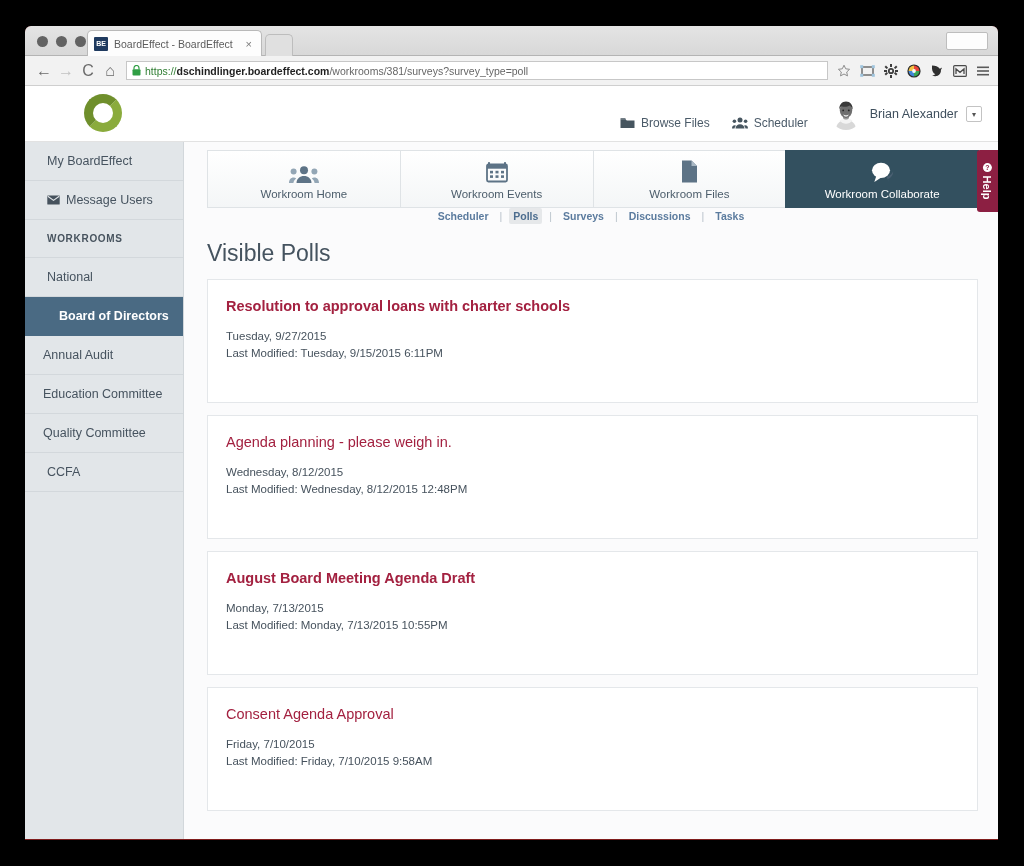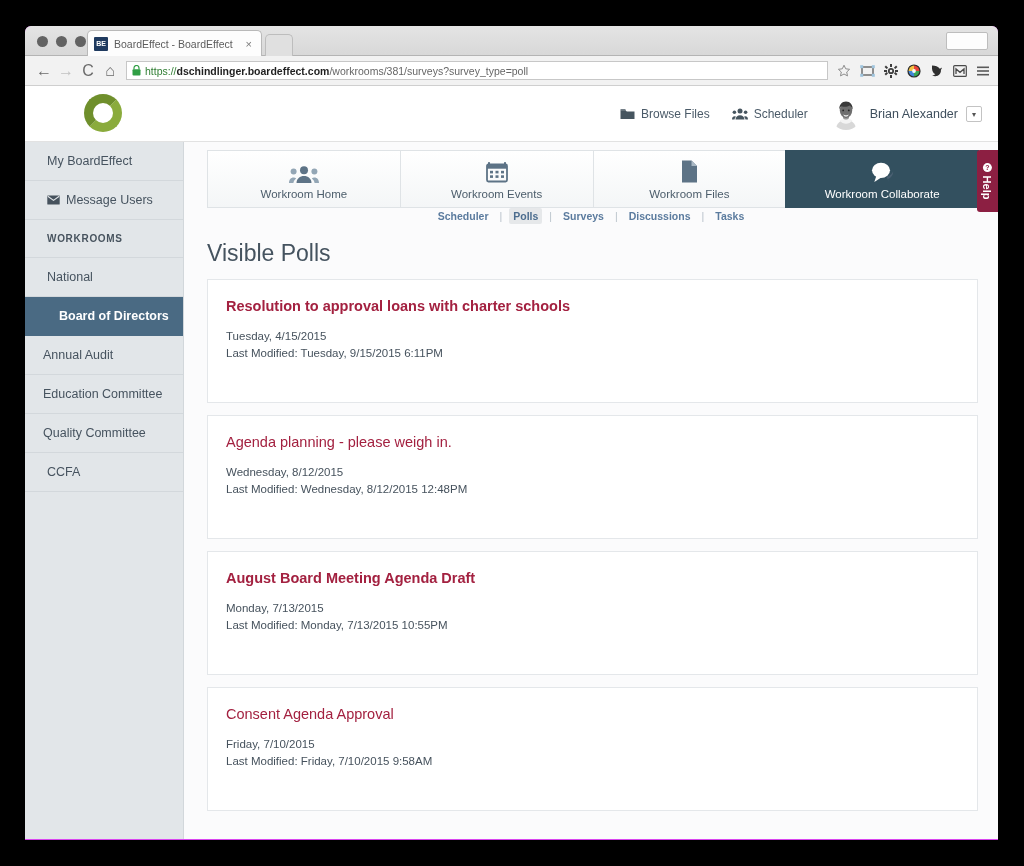--- a/index.html
+++ b/index.html
@@ -12,21 +12,21 @@
     overflow: hidden;
   }
 
   
   #browser-window {
     position: absolute;
     left: 25px;
     top: 26px;
     width: 973px;
     height: 814px;
-    background: #d946ef;
+    background: #7f1d1d;
     border-radius: 6px 6px 0 0;
     overflow: hidden;
     box-shadow: 0 2px 10px rgba(0,0,0,0.35);
   }
 
   
   #tab-strip {
     position: relative;
     height: 30px;
     background: linear-gradient(#e4e4e4, #d8d8d8);
@@ -149,21 +149,21 @@
     border-top-color: #6f8f2c;
     border-left-color: #6f8f2c;
     box-sizing: border-box;
   }
   #logo-text { font-size: 22px; letter-spacing: -0.3px; }
   #logo-text .b { color: #1f4d73; font-weight: bold; }
   #logo-text .e { color: #7b8c9b; }
 
   #header-nav {
     position: absolute; right: 16px; top: 12px;
-    display: flex; align-items: center; gap: 22px;
+    display: flex; align-items: flex-end; gap: 22px;
   }
   .hnav-item {
     display: flex; align-items: center; gap: 6px;
     font-size: 12px; color: #4a5a68;
   }
   .hnav-item svg { display: block; }
   #user-box { display: flex; align-items: center; gap: 8px; }
   #avatar {
     width: 32px; height: 32px; border-radius: 50%;
     overflow: hidden; position: relative;
@@ -561,21 +561,21 @@
           <span class="sep">|</span>
           <a>Tasks</a>
         </div>
 
         <h1 id="page-title">Visible Polls</h1>
 
         <div id="poll-list">
 
           <div class="poll-card">
             <div class="poll-title bold">Resolution to approval loans with charter schools</div>
-            <div class="poll-meta">Tuesday, 4/15/2015</div>
+            <div class="poll-meta">Tuesday, 9/27/2015</div>
             <div class="poll-meta">Last Modified: Tuesday, 9/15/2015 6:11PM</div>
           </div>
 
           <div class="poll-card">
             <div class="poll-title">Agenda planning - please weigh in.</div>
             <div class="poll-meta">Wednesday, 8/12/2015</div>
             <div class="poll-meta">Last Modified: Wednesday, 8/12/2015 12:48PM</div>
           </div>
 
           <div class="poll-card">

